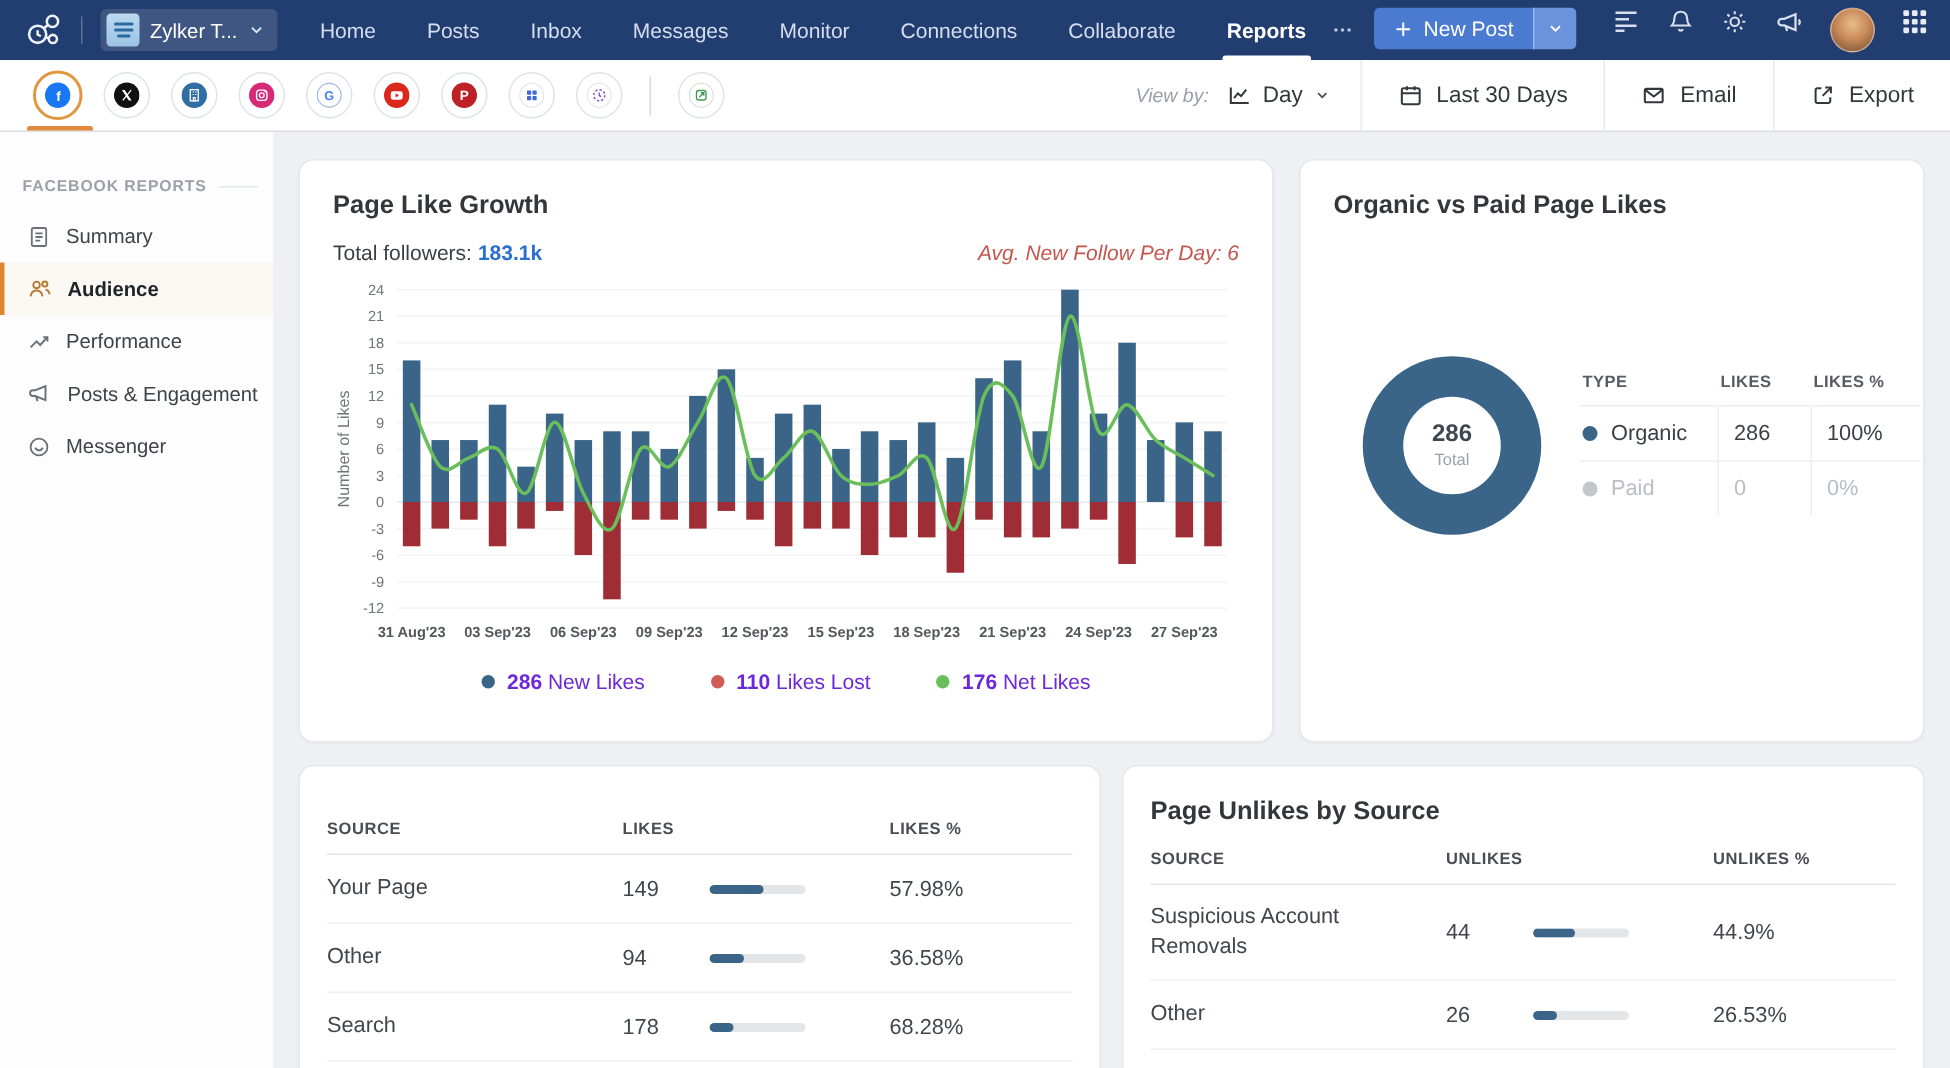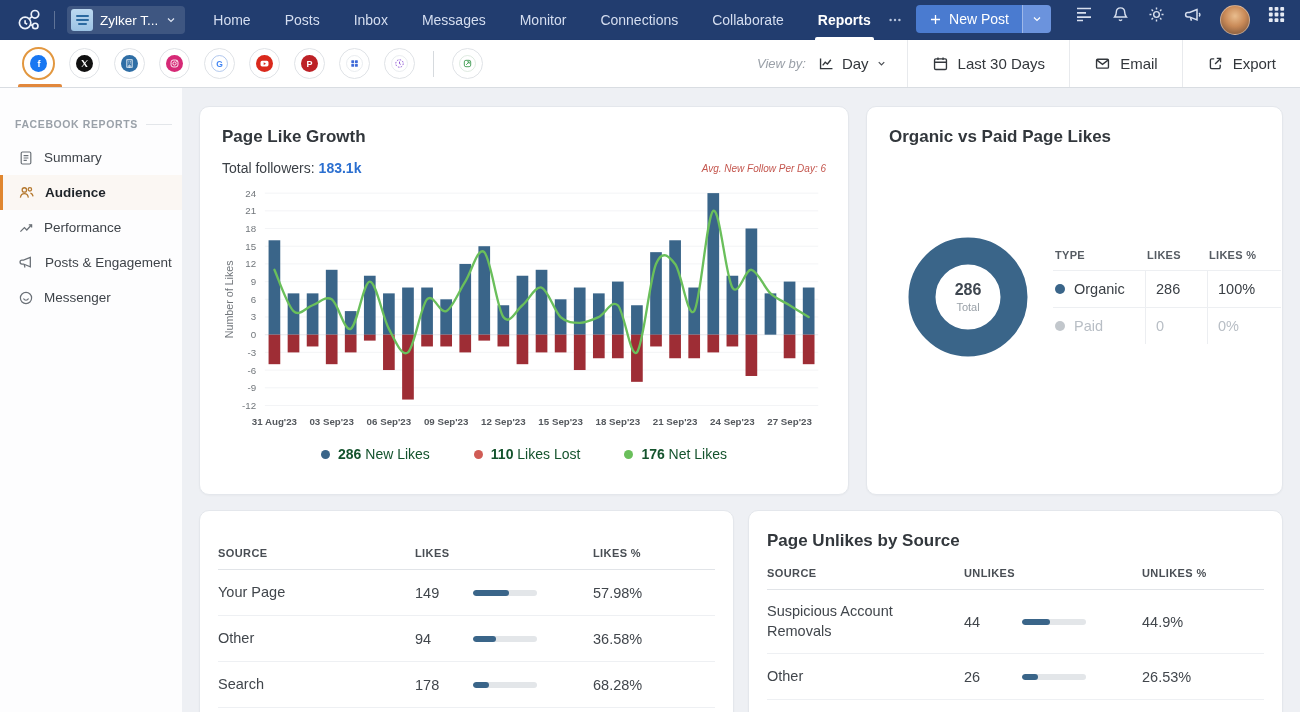--- a/index.html
+++ b/index.html
@@ -51,26 +51,26 @@
   .sb-item svg{flex:none;}
   .sb-item.active{border-left-color:#e0862e;background:rgba(224,134,46,.05);font-weight:bold;color:#1e2328;}
   #main{position:absolute;left:182px;right:0;top:0;bottom:0;background:#eef0f4;overflow:hidden;}
   .card{position:absolute;background:#fff;border:1px solid #e4e7ec;border-radius:10px;box-shadow:0 1px 2px rgba(0,0,0,.03);}
   .card h2{margin:0;font-size:17px;font-weight:bold;color:#32373c;}
 
   
   #card-like-growth{left:17px;top:18px;width:650px;height:389px;padding:20px 22px;}
   .stats-row{display:flex;justify-content:space-between;align-items:center;margin-top:13px;font-size:14px;color:#3a3f45;gap:13px;}
   .followers-value{color:#2b6fd0;font-weight:bold;margin-left:4px;cursor:pointer;text-decoration:none;}
-  .avg-note{font-style:italic;font-size:10px;color:#c4564e;}
+  .avg-note{font-style:italic;font-size:14px;color:#c4564e;}
   #growth-chart{display:block;margin-top:4px;}
   .ytick{font-size:10px;fill:#71767b;}
   .xtick{font-size:10px;font-weight:bold;fill:#54585d;}
   .ylab{font-size:11px;fill:#71767b;}
-  #growth-legend{display:flex;justify-content:center;gap:44px;margin-top:4px;font-size:14px;color:#14532d;}
+  #growth-legend{display:flex;justify-content:center;gap:44px;margin-top:4px;font-size:14px;color:#6d28d9;}
   .lg-item{display:flex;align-items:center;gap:8px;}
   .lg-dot{width:9px;height:9px;border-radius:50%;display:inline-block;}
 
   
   #card-organic{left:684px;top:18px;width:417px;height:389px;padding:20px 22px;}
   .donut-wrap{position:absolute;left:36px;top:125px;width:130px;height:130px;}
   .donut-center{position:absolute;inset:0;display:flex;flex-direction:column;align-items:center;justify-content:center;gap:2px;}
   .donut-total{font-size:16px;font-weight:bold;color:#3f4750;}
   .donut-total-label{font-size:11px;color:#9aa1a8;}
   #organic-table{position:absolute;left:186px;top:142px;}

